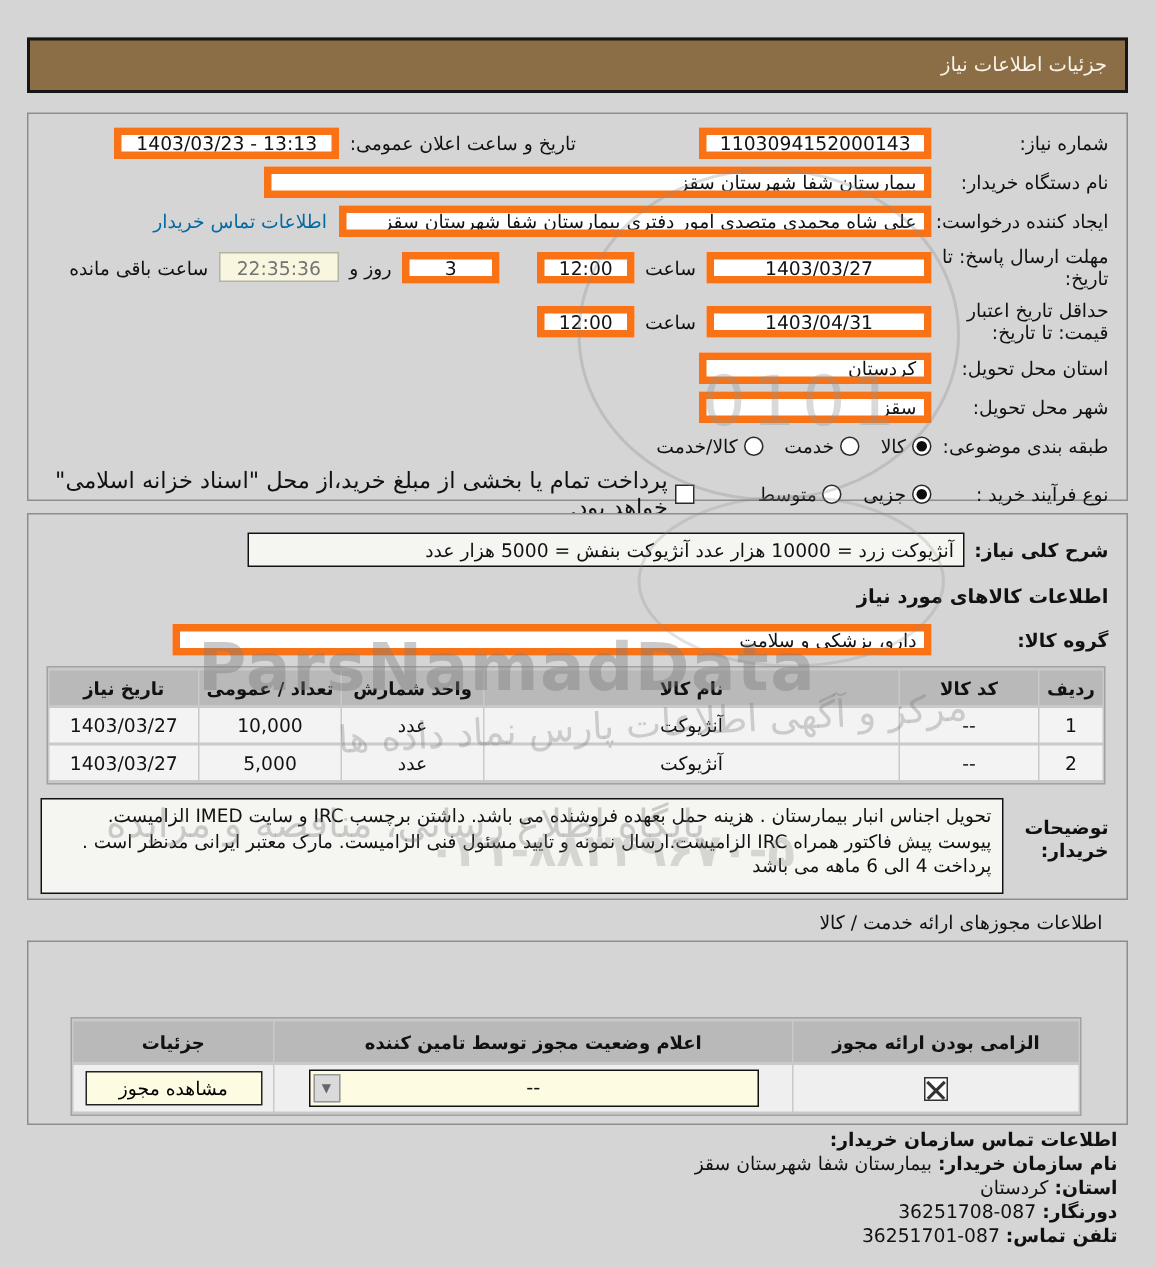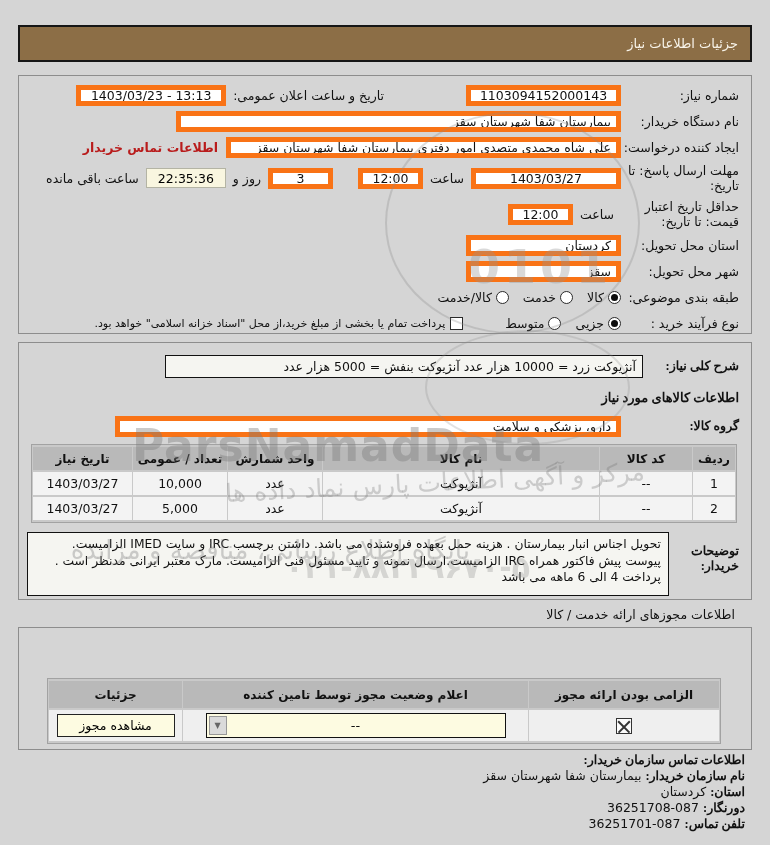--- a/index.html
+++ b/index.html
@@ -20,35 +20,35 @@
   .panel {
     position:absolute; right:18px; width:734px;
     border:1px solid #8d8d8d; background:#d5d5d5; z-index:1;
   }
   #panel1 { top:75px;  height:259px; padding-top:5px; }
   #panel2 { top:342px; height:258px; padding-top:9px; }
   #panel3 { top:627px; height:123px; }
 
   .row { display:flex; align-items:center; margin:2px 12px 2px 8px; min-height:24px; }
   .lbl { width:118px; flex:none; font-size:12.5px; line-height:15px; }
-  .lbl.b, .b { font-weight:bold;font-family:Liberation Serif, serif; }
+  .lbl.b, .b { font-weight:bold; }
   .inline-lbl { font-size:12.5px; margin:0 7px; flex:none; }
 
   input.tb, .tbx {
     background:#fff; border:5px solid #f97316; height:21px;
     font-size:12.5px; font-family:inherit; padding:0 5px; color:#111;
   }
   .center { text-align:center; }
   .rtl-val { direction:rtl; text-align:right; }
   .countdown {
-    background:#f9f6e0; border:1px solid #b4b4a4; color:#000000;
+    background:#f9f6e0; border:1px solid #b4b4a4; color:#737373;
     width:80px; height:20px; display:flex; align-items:center; justify-content:center;
     font-size:12.5px; direction:ltr; flex:none;
   }
-  .link { color:#b91c1c; font-size:12.5px; margin-right:8px; cursor:pointer; white-space:nowrap;font-weight:bold; }
+  .link { color:#0369a1; font-size:12.5px; margin-right:8px; cursor:pointer; white-space:nowrap; }
 
   .radio { width:13px; height:13px; border-radius:50%; border:1px solid #2a2a2a;
     background:#fff; display:inline-block; position:relative; flex:none; margin-left:4px; }
   .radio.sel::after { content:""; position:absolute; inset:2px; border-radius:50%; background:#0d0d0d; }
   .opt-lbl { font-size:12.5px; margin-left:14px; }
   .cb { width:13px; height:13px; border:1px solid #2a2a2a; background:#fff; flex:none; margin-left:5px; }
 
   .desc-box {
     border:1px solid #111; background:#f5f5f1; width:478px; min-height:23px;
     display:flex; align-items:center; padding:2px 6px; font-size:12.5px;
@@ -92,21 +92,21 @@
     font-size:12.5px; line-height:16px; z-index:1; }
   .contact .val { font-weight:normal; }
   .ltr { direction:ltr; unicode-bidi:embed; }
 
   
   .wm { position:absolute; pointer-events:none; z-index:8; white-space:nowrap; }
   #wm-circle1 { top:112px; left:385px; width:255px; height:222px;
     border:2px solid rgba(140,140,140,0.30); border-radius:50%; }
   #wm-circle2 { top:330px; left:425px; width:205px; height:115px;
     border:2px solid rgba(140,140,140,0.25); border-radius:50%; }
-  #wm-digits { top:240px; left:468px; font-size:46px; font-weight:bold;
+  #wm-digits { top:240px; left:468px; font-size:46px; font-weight:normal;
     color:rgba(145,145,145,0.35); letter-spacing:4px; direction:ltr; }
   #wm-brand { top:420px; left:132px; font-size:44px; font-weight:bold;
     color:rgba(122,122,122,0.40); letter-spacing:1px; direction:ltr; }
   #wm-fa1 { top:468px; right:125px; font-size:25px; color:rgba(118,118,118,0.32);
     transform:rotate(-3deg); }
   #wm-fa2 { top:535px; right:300px; font-size:26px; color:rgba(118,118,118,0.34);text-align:center; }
   #wm-phone { top:550px; right:240px; font-size:30px; font-weight:bold;
     color:rgba(130,130,130,0.28); letter-spacing:2px; }
 </style>
 </head>
@@ -148,20 +148,21 @@
     <span class="inline-lbl">روز و</span>
     <span class="countdown">22:35:36</span>
     <span class="inline-lbl">ساعت باقی مانده</span>
   </div>
 
   <div class="row" style="min-height:34px">
     <span class="lbl">
       <span>حداقل تاریخ اعتبار</span><br>
       <span>قیمت: تا تاریخ:</span>
     </span>
+    <input class="tb center ltr" style="width: 150px;" dir="ltr" readonly="" value="1403/04/31">
     <span class="inline-lbl">ساعت</span>
     <input class="tb center ltr" style="width: 65px;" dir="ltr" readonly="" value="12:00">
   </div>
 
   <div class="row">
     <span class="lbl">استان محل تحویل:</span>
     <input class="tb rtl-val" style="width: 155px;" readonly="" value="کردستان">
   </div>
 
   <div class="row">
@@ -179,21 +180,21 @@
     <span class="opt-lbl">کالا/خدمت</span>
   </div>
 
   <div class="row">
     <span class="lbl">نوع فرآیند خرید :</span>
     <span class="radio sel"></span>
     <span class="opt-lbl">جزیی</span>
     <span class="radio"></span>
     <span class="opt-lbl">متوسط</span>
     <span class="cb" style="margin-right:28px"></span>
-    <span style="font-size:11px">پرداخت تمام یا بخشی از مبلغ خرید،از محل "اسناد خزانه اسلامی" خواهد بود.</span>
+    <span style="font-size:15px">پرداخت تمام یا بخشی از مبلغ خرید،از محل "اسناد خزانه اسلامی" خواهد بود.</span>
   </div>
 </div>
 
 <div class="panel" id="panel2">
 
   <div class="row">
     <span class="lbl b" style="width:96px">شرح کلی نیاز:</span>
     <span class="desc-box">آنژیوکت زرد = 10000 هزار عدد آنژیوکت بنفش = 5000 هزار عدد</span>
   </div>
 

